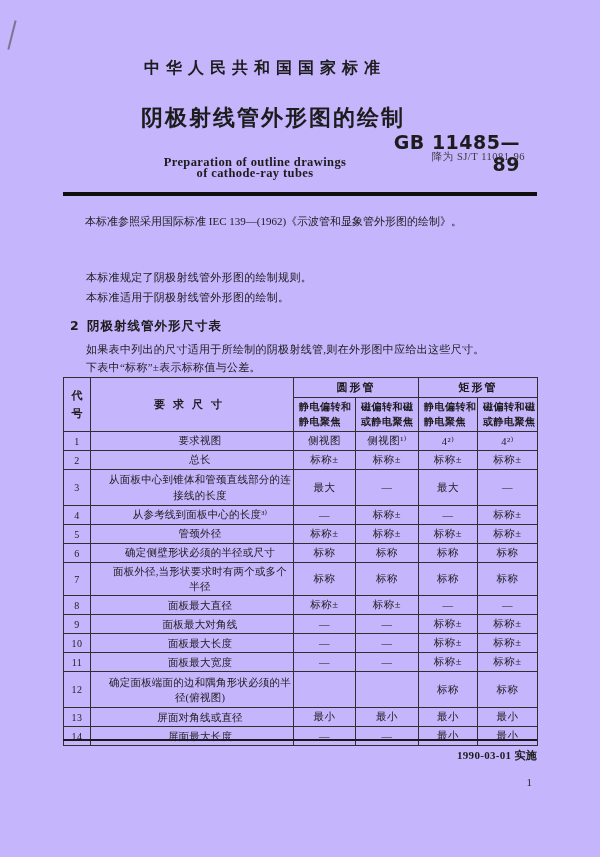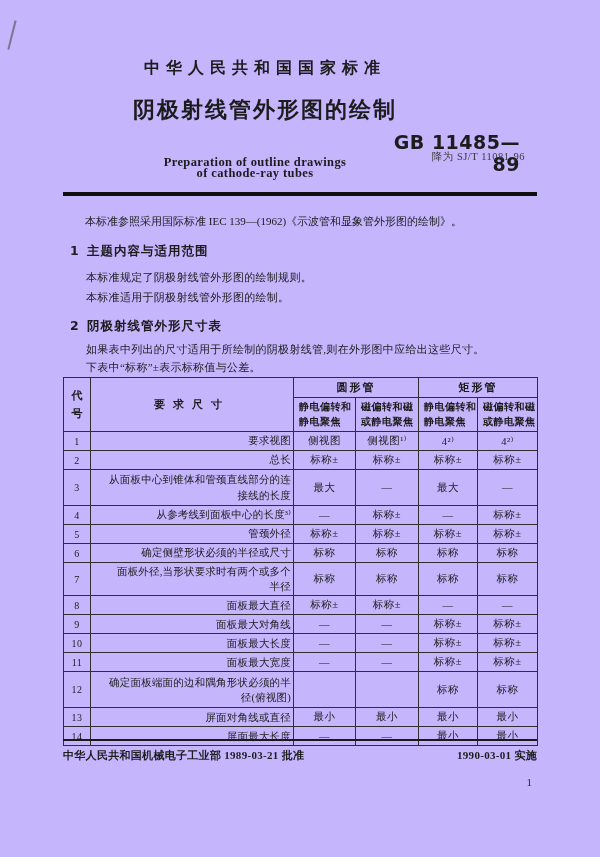--- a/index.html
+++ b/index.html
@@ -3,21 +3,21 @@
 <meta charset="utf-8">
 <style>
   html,body{margin:0;padding:0;background:#ffffff;}
   body{width:600px;height:857px;font-family:"Liberation Serif","DejaVu Serif",serif;color:#1c1c1c;}
   .page{position:relative;width:600px;height:857px;background:#c4b5fd;overflow:hidden;}
 
   .scan-artifact{position:absolute;left:11px;top:20px;width:2px;height:30px;background:#555;opacity:.65;transform:rotate(14deg);}
 
   .std-label{position:absolute;left:63px;top:58px;width:404px;text-align:center;
     font-family:"DejaVu Sans","Liberation Sans",sans-serif;font-weight:bold;font-size:16px;letter-spacing:6px;}
-  .title-cn{position:absolute;left:63px;top:95px;width:404px;margin:0;text-align:center;
+  .title-cn{position:absolute;left:63px;top:95px;width:404px;margin:8px;text-align:center;
     font-family:Liberation Sans, sans-serif;font-weight:bold;font-size:22px;letter-spacing:2px;}
   .title-en{position:absolute;left:63px;width:384px;text-align:center;
     font-weight:bold;font-size:12.5px;letter-spacing:.4px;}
   .title-en.l1{top:155px;}
   .title-en.l2{top:166px;}
   .std-no{position:absolute;top:131px;left:380px;width:140px;text-align:right;
     font-family:"DejaVu Sans","Liberation Sans",sans-serif;font-weight:bold;font-size:19px;letter-spacing:.5px;}
   .superseded{position:absolute;top:150px;left:380px;width:145px;text-align:right;font-size:10.5px;color:#3a3a3a;letter-spacing:.5px;}
 
   .rule-thick{position:absolute;left:63px;top:192px;width:474px;height:4px;background:#0e0e0e;}
@@ -37,21 +37,21 @@
   .dim-table{border:1.5px solid #1a1a1a;}
   .dim-table thead th{font-weight:bold;font-family:"DejaVu Sans","Liberation Sans",sans-serif;}
   .dim-table thead tr.h1 th{height:19px;font-size:11px;letter-spacing:2px;text-align:center;}
   .th-code{width:27px;font-size:11px !important;line-height:1.55;letter-spacing:0 !important;text-align:center;padding:0 6px !important;}
   .th-req{letter-spacing:8px !important;text-align:center;}
   .dim-table thead tr.h2 th{height:31px;font-size:10px;font-weight:bold;letter-spacing:.5px;
     text-align:left;padding:1px 0 1px 5px;line-height:1.45;}
   .dim-table tbody tr{height:19px;}
   .dim-table tbody tr.tall{height:36px;}
   .dim-table tbody td{text-align:center;letter-spacing:.5px;}
-  .dim-table tbody td.req{text-align:right;padding:1px 2px 1px 18px;line-height:1.45;letter-spacing:.2px;}
+  .dim-table tbody td.req{text-align:center;padding:1px 2px 1px 18px;line-height:1.45;letter-spacing:.2px;}
   .dim-table tbody td.code{font-size:10px;}
 
   .rule-footer{position:absolute;left:63px;top:739px;width:474px;height:2px;background:#1a1a1a;}
   .footer-approval{position:absolute;left:63px;top:748px;font-weight:bold;font-size:11px;letter-spacing:.3px;}
   .footer-impl{position:absolute;left:337px;top:748px;width:200px;text-align:right;font-weight:bold;font-size:11px;letter-spacing:.3px;}
   .page-num{position:absolute;left:470px;top:776px;width:62px;text-align:right;font-size:11px;color:#2a2a2a;}
 </style>
 </head>
 <body>
 
@@ -62,23 +62,20 @@
   <h1 class="title-cn">阴极射线管外形图的绘制</h1>
   <div class="title-en l1">Preparation of outline drawings</div>
   <div class="title-en l2">of cathode-ray tubes</div>
   <div class="std-no">GB 11485—89</div>
   <div class="superseded">降为 SJ/T 11081-96</div>
 
   <div class="rule-thick"></div>
 
   <p class="intro">本标准参照采用国际标准 IEC 139—(1962)《示波管和显象管外形图的绘制》。</p>
 
-  <div class="sec-heading s1">
-    <span class="sec-num">1</span><span>主题内容与适用范围</span>
-  </div>
   <p class="para p1">本标准规定了阴极射线管外形图的绘制规则。</p>
   <p class="para p2">本标准适用于阴极射线管外形图的绘制。</p>
 
   <div class="sec-heading s2">
     <span class="sec-num">2</span><span>阴极射线管外形尺寸表</span>
   </div>
   <p class="para p3">如果表中列出的尺寸适用于所绘制的阴极射线管,则在外形图中应给出这些尺寸。</p>
   <p class="para p4">下表中“标称”±表示标称值与公差。</p>
 
   <table class="dim-table">
@@ -214,16 +211,15 @@
           <td class="req">屏面最大长度</td>
           <td>—</td>
           <td>—</td>
           <td>最小</td>
           <td>最小</td>
         </tr>
       </tbody>
   </table>
 
   <div class="rule-footer"></div>
-  <div class="footer-approval">中华人民共和国机械电子工业部 1989-03-21 批准</div>
   <div class="footer-impl">1990-03-01 实施</div>
   <div class="page-num">1</div>
 </div>
 
 </body></html>

